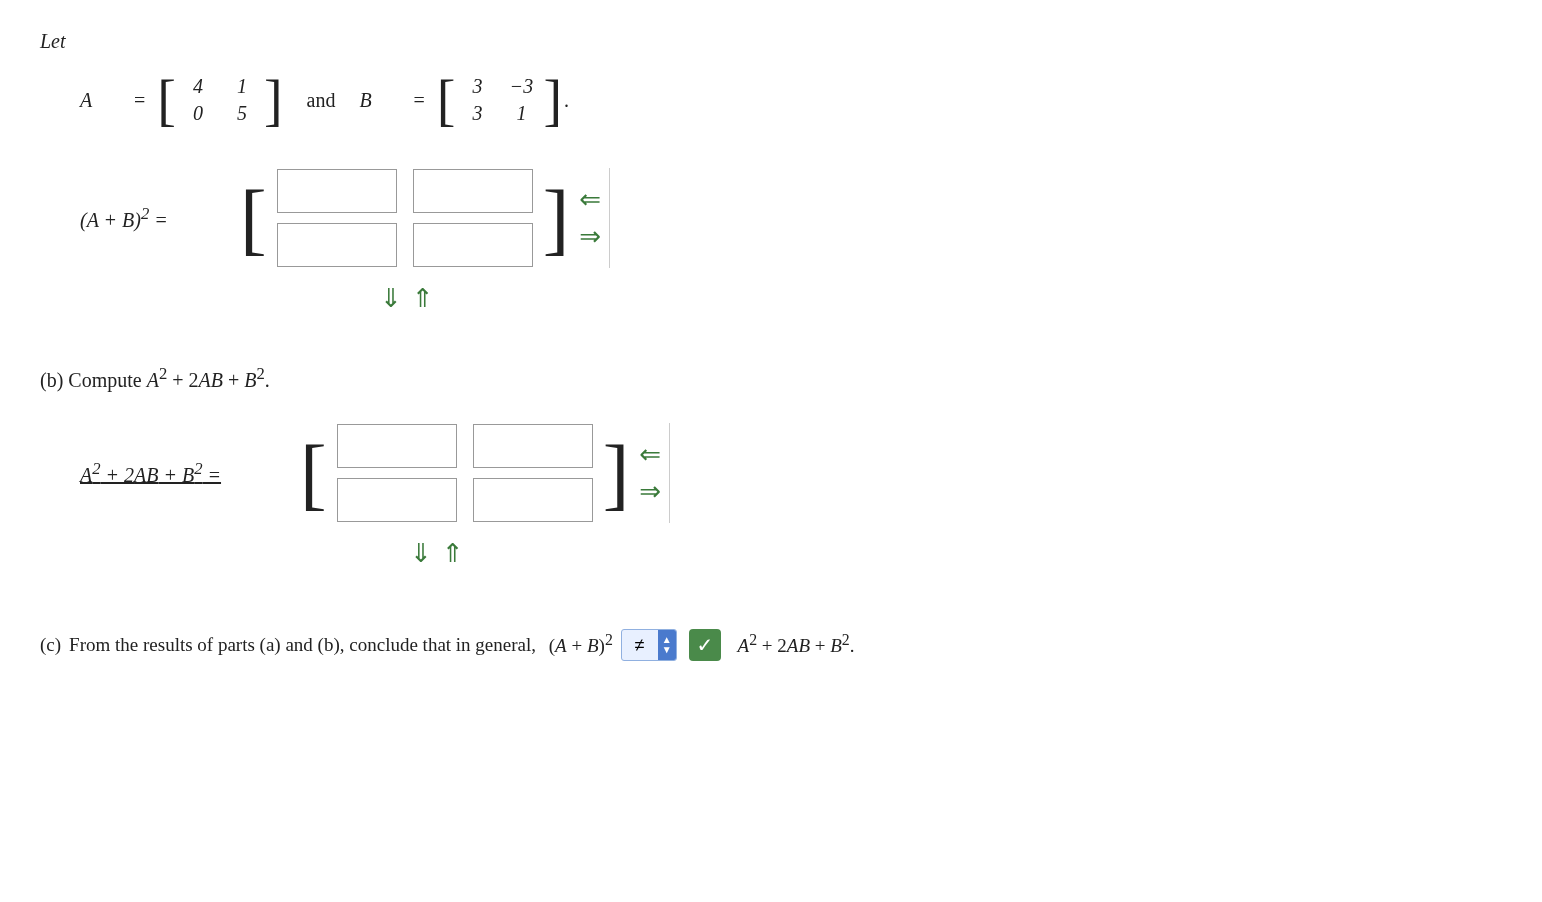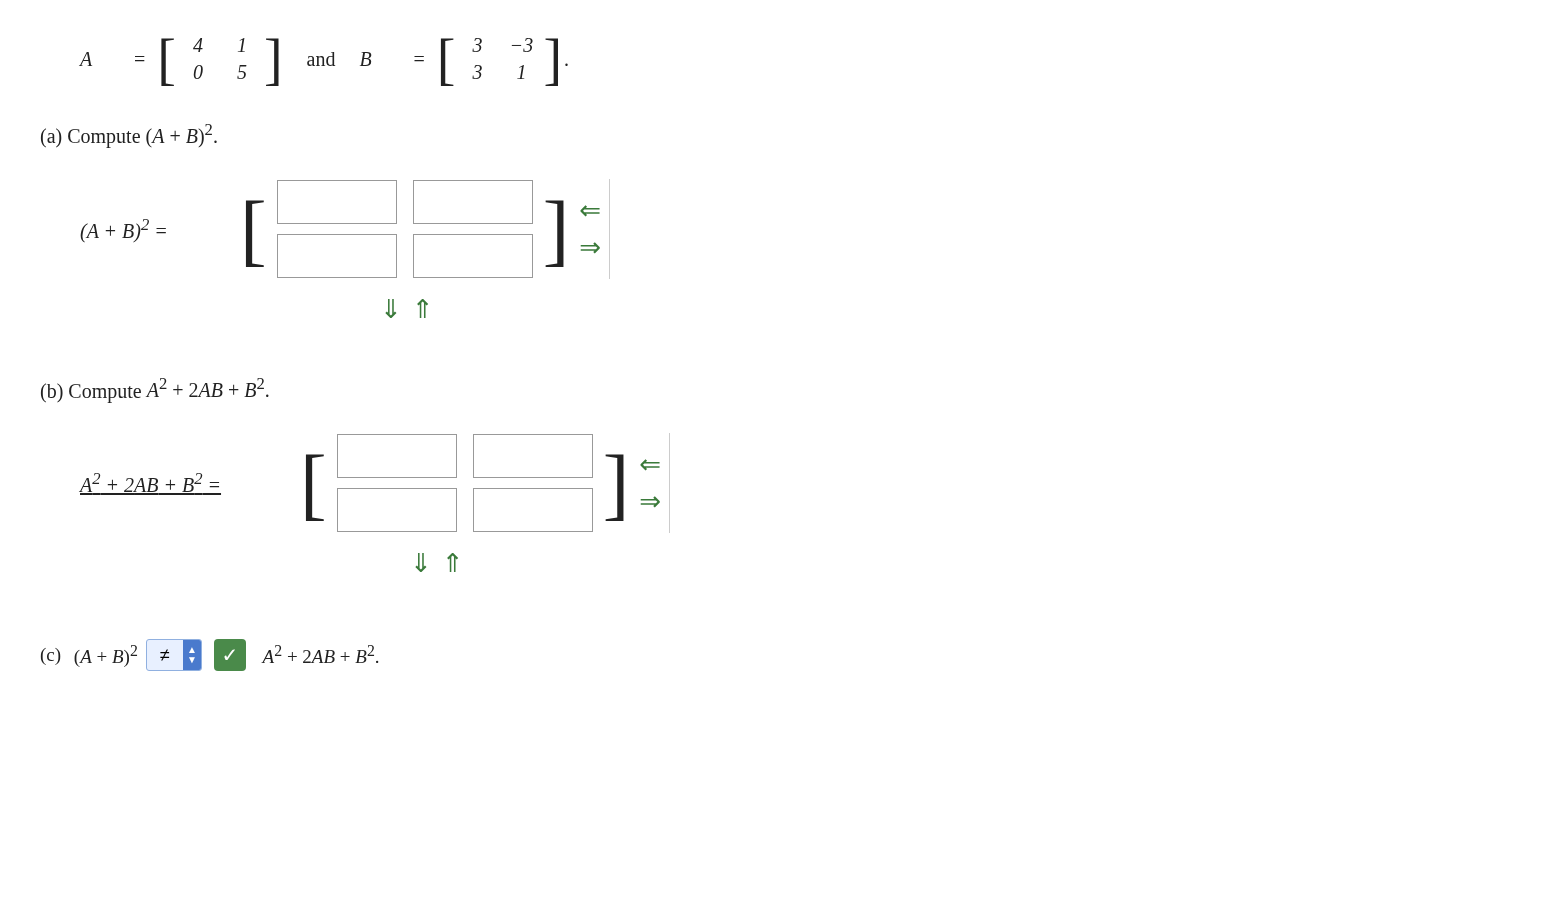--- a/index.html
+++ b/index.html
@@ -191,20 +191,23 @@
       font-size: 10px;
       line-height: 1;
       cursor: pointer;
     }
   </style>
 </head>
 <body>
 
 <div class="page-content">
 
+  <div class="intro-line">
+    <span>Let</span>
+  </div>
 
   <div class="matrix-row">
 
     <span class="var-label">A</span>
     <span class="equals">=</span>
     <div class="matrix-bracket-wrap">
       <span class="bracket-left">[</span>
       <div class="matrix-inner">
         <span class="matrix-cell">4</span>
         <span class="matrix-cell">1</span>
@@ -225,25 +228,20 @@
         <span class="matrix-cell">−3</span>
         <span class="matrix-cell">3</span>
         <span class="matrix-cell">1</span>
       </div>
       <span class="bracket-right">]</span>
     </div>
     <span style="font-size:20px; margin-left:2px;">.</span>
   </div>
 
   <div class="section">
-    <div class="section-title">
-      <span class="paren-label">(a) </span>
-      <span>Compute </span>
-      <span>(<span style="font-style:italic;">A</span> + <span style="font-style:italic;">B</span>)<sup>2</sup>.</span>
-    </div>
 
     <div class="answer-matrix-row">
       <span class="answer-label">
         (<span style="font-style:italic;">A</span> + <span style="font-style:italic;">B</span>)<sup>2</sup> =
       </span>
       <div class="answer-bracket-area">
         <span class="bracket-left" style="font-size:80px;">[</span>
         <div class="answer-grid">
           <div class="answer-cell">
             <input type="text" style="">
@@ -325,20 +323,21 @@
         <span style="color:#3a7a3a; font-size:26px;">⇓</span>
       </button>
       <button class="vert-arrow-btn">
         <span style="color:#3a7a3a; font-size:26px;">⇑</span>
       </button>
     </div>
   </div>
 
   <div class="part-c" style="margin-top:60px;">
     <span class="paren-label">(c) </span>
+    <span>From the results of parts (a) and (b), conclude that in general,</span>
     <span>&nbsp;(<span style="font-style:italic;">A</span> + <span style="font-style:italic;">B</span>)<sup>2</sup></span>
     <div class="select-wrapper">
       <select>
         <option value="≠">≠</option>
         <option value="=">=</option>
       </select>
       <div class="select-arrows">
         <span class="select-arrow-up">▲</span>
         <span class="select-arrow-down">▼</span>
       </div>

